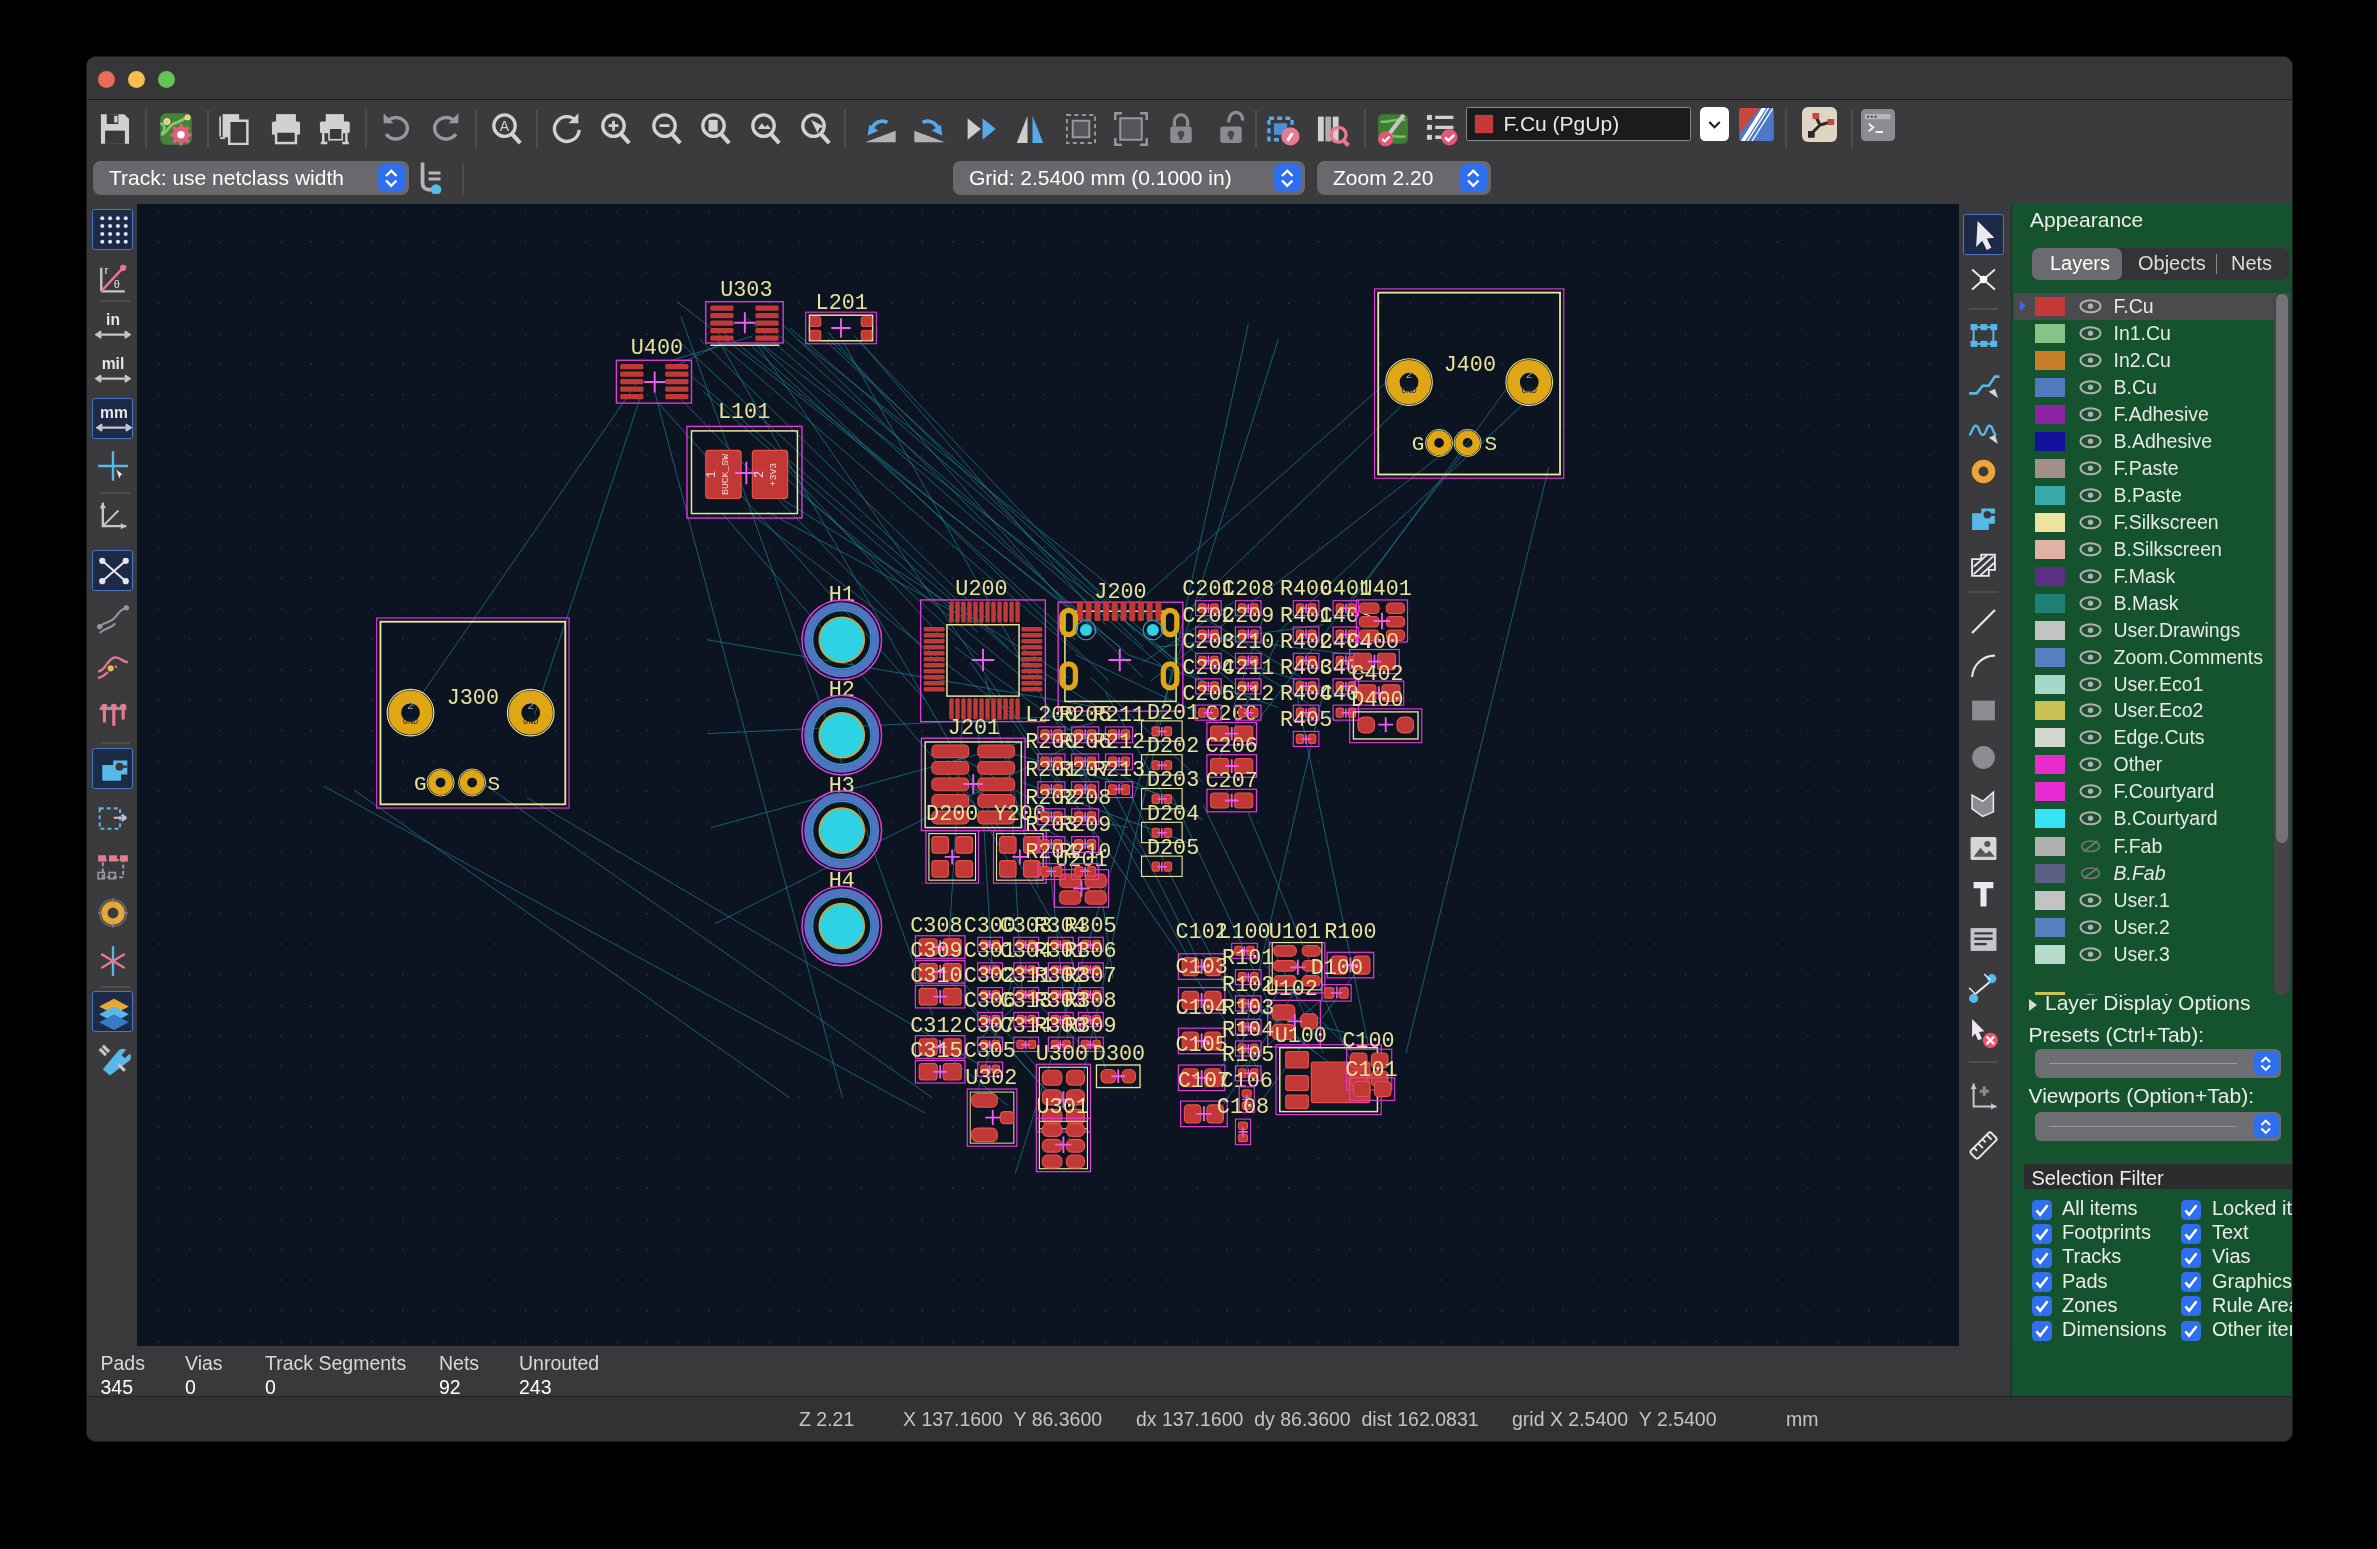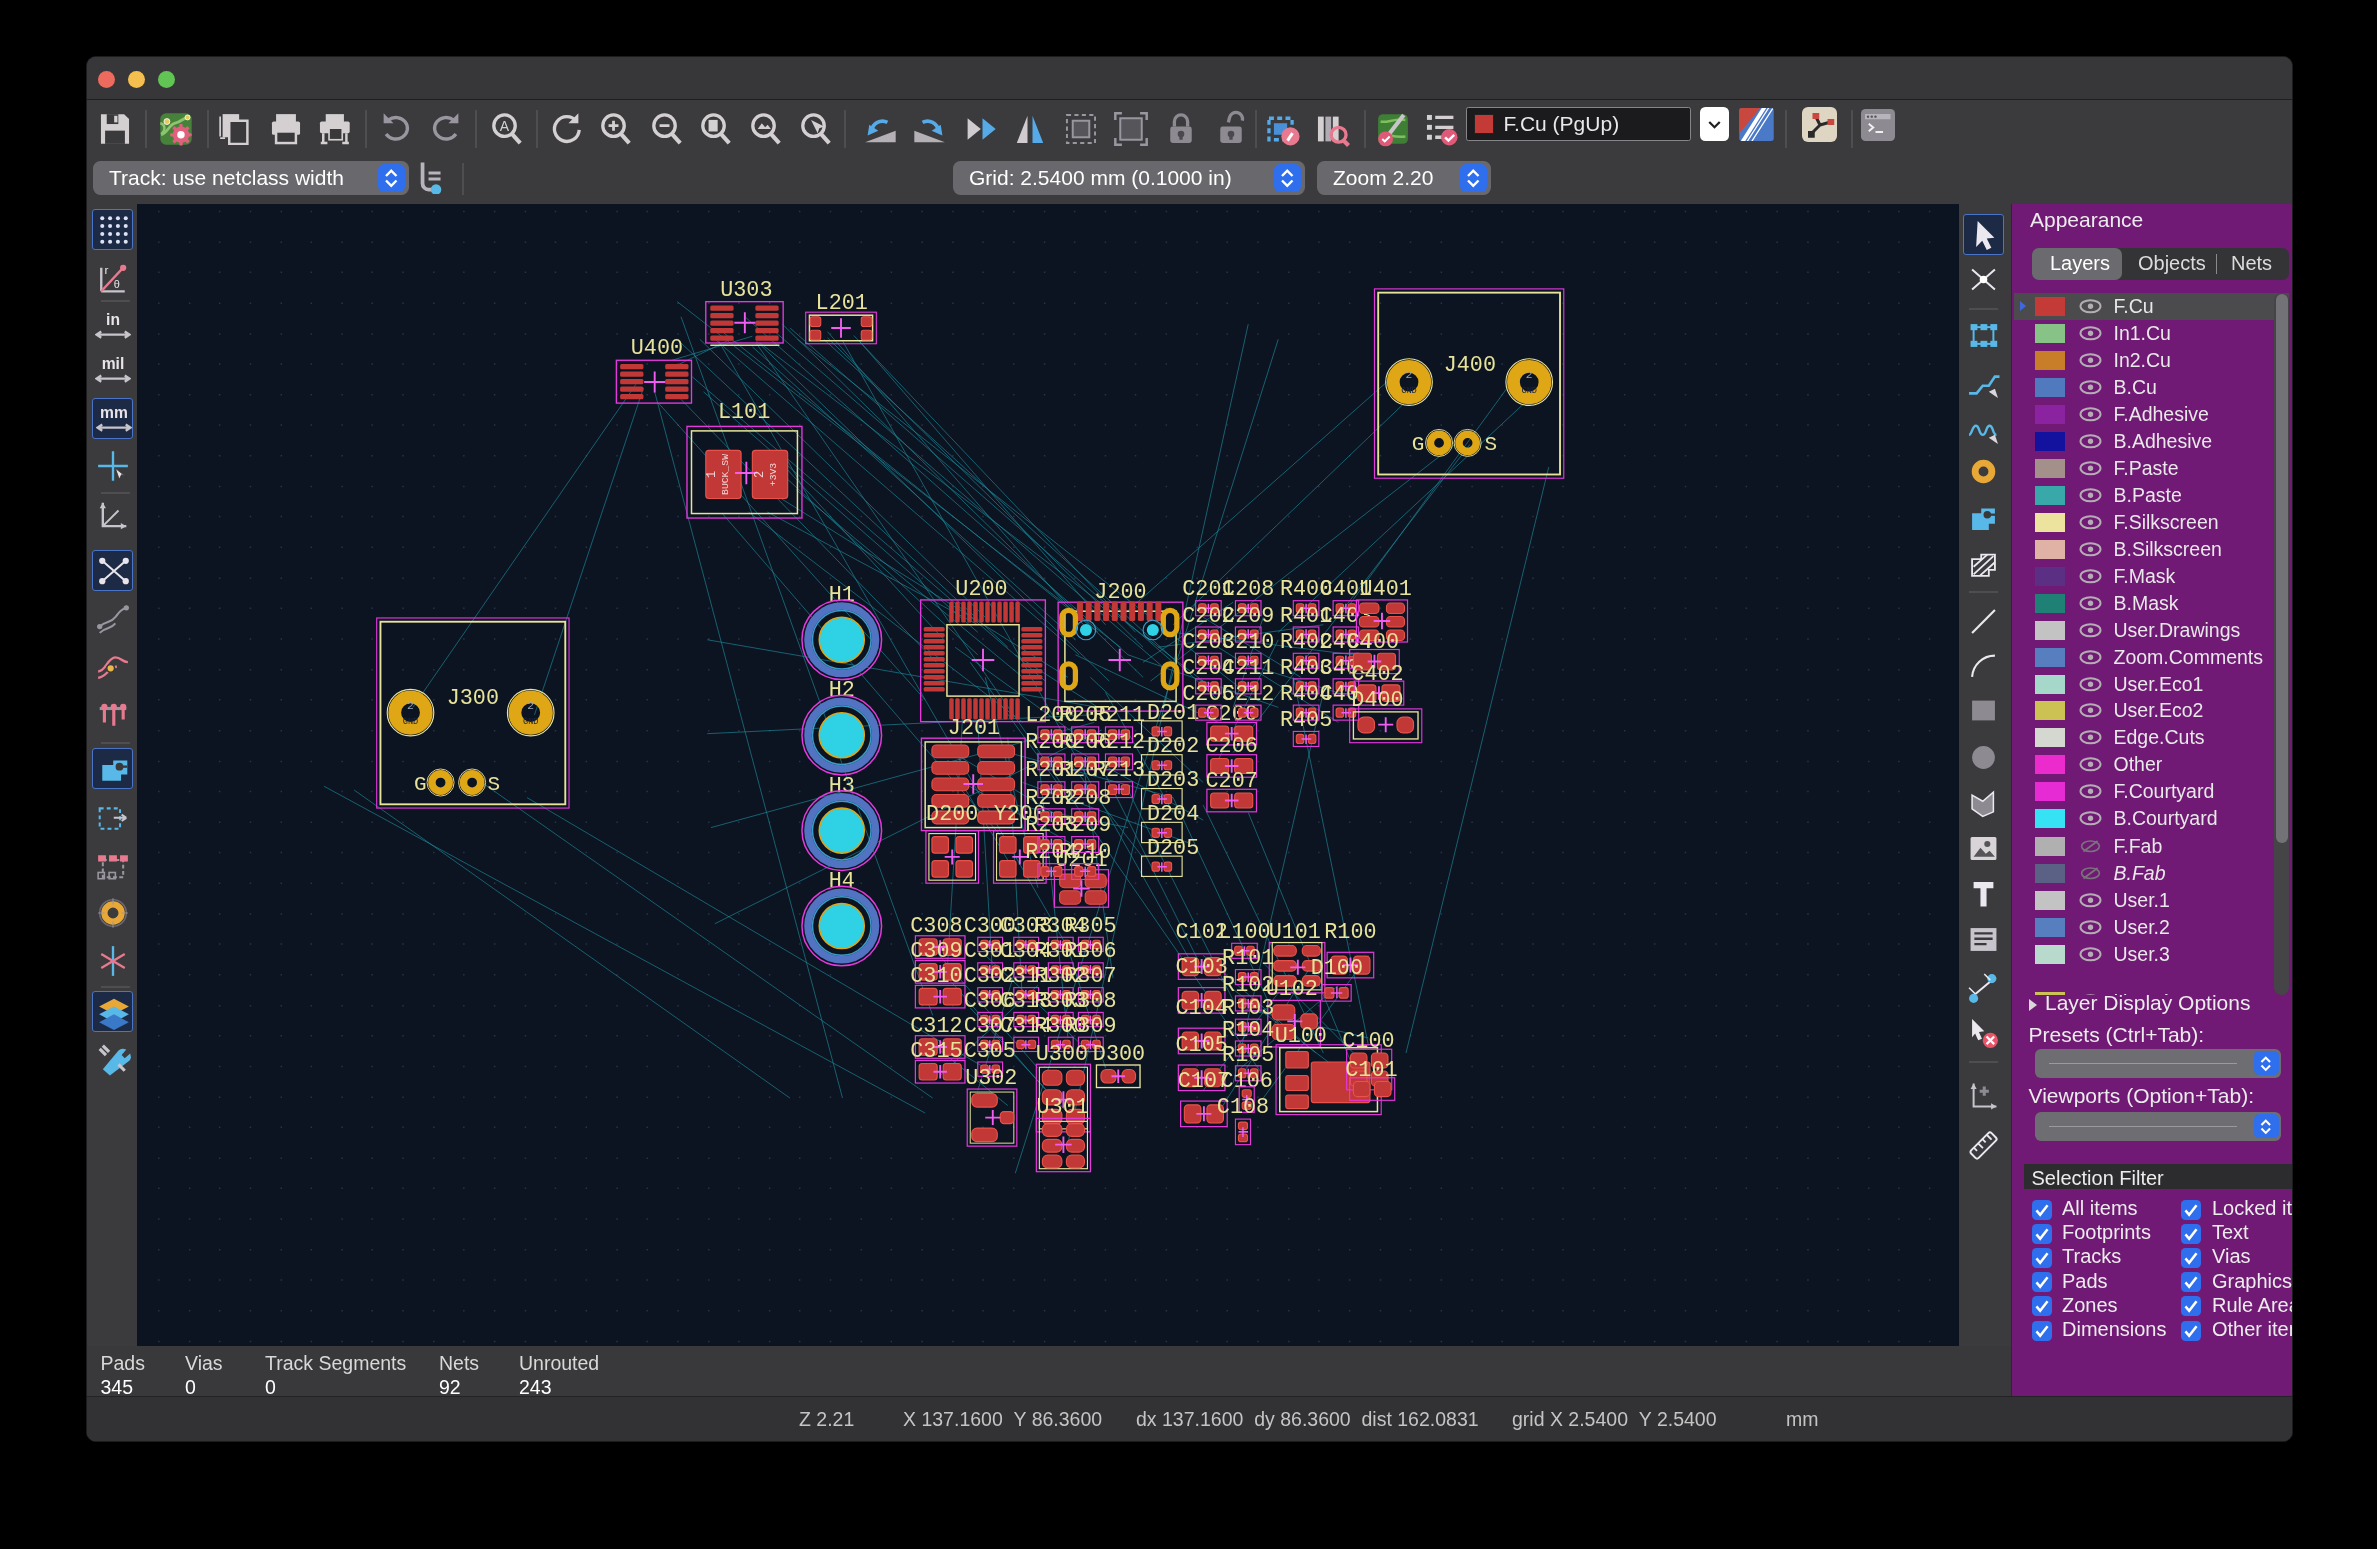--- a/index.html
+++ b/index.html
@@ -1289,21 +1289,21 @@
     <div class="ic" style="left:1876px;top:1068px;width:41px;height:41px"><svg viewBox="0 0 46 46" width="35" height="35" style="margin:3px">
         <g transform="rotate(-45 23 23)">
           <rect x="4" y="16" width="38" height="14" rx="3" fill="none" stroke="#ece8f0" stroke-width="2.6"></rect>
           <path d="M12 16v6M20 16v9M28 16v6M36 16v9" stroke="#ece8f0" stroke-width="2.4"></path>
         </g>
       </svg></div>
   <div style="position:absolute;left:1882px;top:251px;width:28.6px;height:1.5px;background:#4e4e50"></div>
     <div style="position:absolute;left:1882px;top:534px;width:28.6px;height:1.5px;background:#4e4e50"></div>
     <div style="position:absolute;left:1882px;top:1004px;width:28.6px;height:1.5px;background:#4e4e50"></div>
 
-<div style="position:absolute;left:1924px;top:147px;width:283px;height:1192px;background:#701a75;border-left:0.8px solid #2a2a2c;overflow:hidden">
+<div style="position:absolute;left:1924px;top:147px;width:283px;height:1192px;background:#14532d;border-left:0.8px solid #2a2a2c;overflow:hidden">
   <span style="position:absolute;left:18px;top:3.8px;font-size:21px;color:#ececec">Appearance</span>
   <div style="position:absolute;left:19.5px;top:44px;width:257px;height:32px;background:#343436;border-radius:6.8px"></div>
   <div style="position:absolute;left:19.5px;top:44px;width:90px;height:32px;background:#6b6b6f;border-radius:6.8px"></div>
   <span style="position:absolute;left:38px;top:48px;font-size:20px;color:#fff">Layers</span>
   <span style="position:absolute;left:126px;top:48px;font-size:20px;color:#dcdcdc">Objects</span>
   <div style="position:absolute;left:204px;top:50px;width:0.8px;height:19.5px;background:#8a8a8e"></div>
   <span style="position:absolute;left:219px;top:48px;font-size:20px;color:#dcdcdc">Nets</span>
   <div style="position:absolute;left:1.5px;top:89px;width:275px;height:702px;overflow:hidden">
         <div style="position:absolute;left:0;top:0px;width:275px;height:27px;background:#4b4b4d;">
           <div style="position:absolute;left:6.8px;top:8.3px;width:0;height:0;border-left:6.8px solid #3e68e0;border-top:5.3px solid transparent;border-bottom:5.3px solid transparent"></div>

